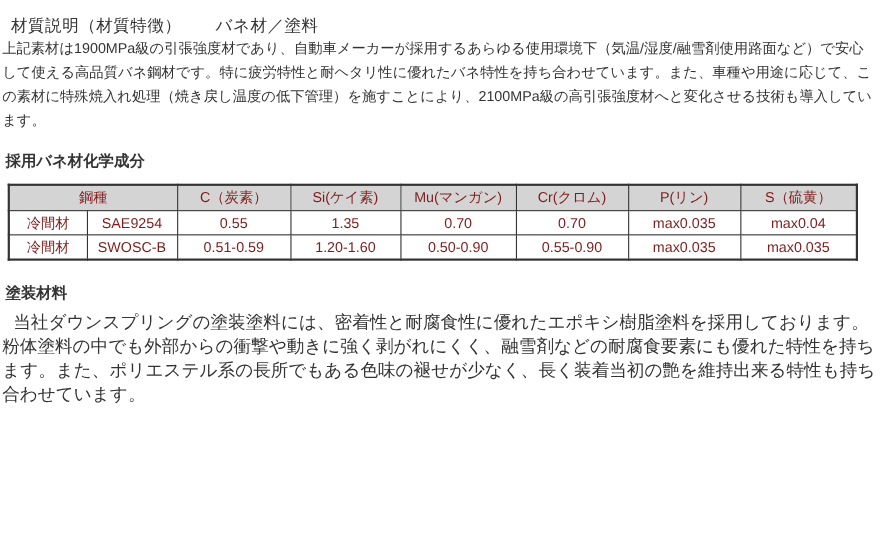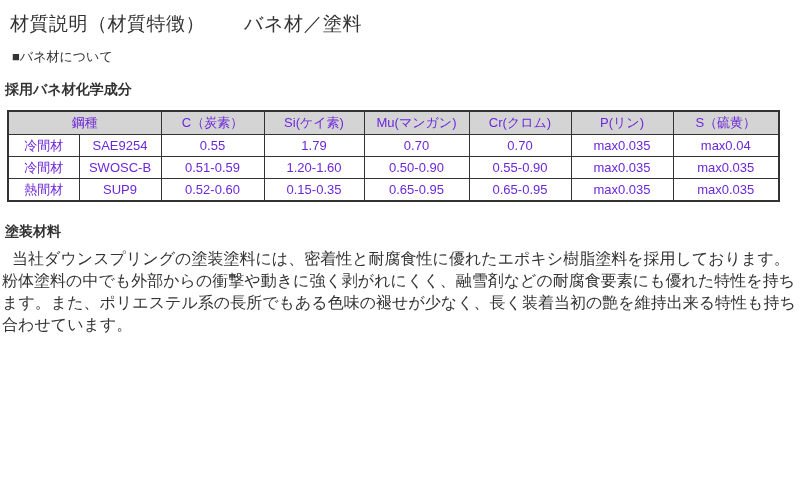--- a/index.html
+++ b/index.html
@@ -11,21 +11,21 @@
     width: 800px;
     height: 494px;
     overflow: hidden;
     font-family: "Liberation Sans", "DejaVu Sans", sans-serif;
     color: #333333;
   }
   .doc {
     padding: 0 4px 0 2px;
   }
   .page-title {
-    font-size: 19px;
+    font-size: 15px;
     font-weight: normal;
     margin: 14px 0 0 8px;
     line-height: 19px;
     letter-spacing: 0.5px;
   }
   .section-label {
     font-size: 13px;
     margin: 17px 0 3px 10px;
     line-height: 14px;
   }
@@ -44,21 +44,21 @@
     margin-top: 20px;
     margin-bottom: 8px;
   }
   table.composition {
     border-collapse: collapse;
     table-layout: fixed;
     width: 771px;
     margin: 0 0 0 5px;
     border: 2px solid #333333;
     font-size: 13px;
-    color: #6d28d9;
+    color: #7f1d1d;
     text-align: center;
   }
   table.composition th,
   table.composition td {
     border: 1px solid #333333;
     padding: 0 2px;
     overflow: hidden;
     white-space: nowrap;
   }
   table.composition th {
@@ -76,23 +76,23 @@
     text-indent: 10px;
   }
 </style>
 </head>
 <body>
 
 <main class="doc">
 
   <h1 class="page-title">材質説明（材質特徴）　　バネ材／塗料</h1>
 
-  <div class="section-label">■バネ材について</div>
 
   <div class="body-text">
+    <p>上記素材は1900MPa級の引張強度材であり、自動車メーカーが採用するあらゆる使用環境下（気温/湿度/融雪剤使用路面など）で安心して使える高品質バネ鋼材です。特に疲労特性と耐ヘタリ性に優れたバネ特性を持ち合わせています。また、車種や用途に応じて、この素材に特殊焼入れ処理（焼き戻し温度の低下管理）を施すことにより、2100MPa級の高引張強度材へと変化させる技術も導入しています。</p>
   </div>
 
   <h2 class="sub-heading">採用バネ材化学成分</h2>
 
   <table class="composition">
     <colgroup>
       <col style="width:71px">
       <col style="width:82px">
       <col style="width:103px">
       <col style="width:100px">
@@ -110,46 +110,36 @@
         <th>Cr(クロム)</th>
         <th>P(リン)</th>
         <th>S（硫黄）</th>
       </tr>
     </thead>
     <tbody>
       <tr>
         <td>冷間材</td>
         <td>SAE9254</td>
         <td>0.55</td>
-        <td>1.79</td>
+        <td>1.35</td>
         <td>0.70</td>
         <td>0.70</td>
         <td>max0.035</td>
         <td>max0.04</td>
       </tr>
       <tr>
         <td>冷間材</td>
         <td>SWOSC-B</td>
         <td>0.51-0.59</td>
         <td>1.20-1.60</td>
         <td>0.50-0.90</td>
         <td>0.55-0.90</td>
         <td>max0.035</td>
         <td>max0.035</td>
       </tr>
-      <tr>
-        <td>熱間材</td>
-        <td>SUP9</td>
-        <td>0.52-0.60</td>
-        <td>0.15-0.35</td>
-        <td>0.65-0.95</td>
-        <td>0.65-0.95</td>
-        <td>max0.035</td>
-        <td>max0.035</td>
-      </tr>
     </tbody>
   </table>
 
   <h2 class="sub-heading paint">塗装材料</h2>
 
   <p class="paint-text">当社ダウンスプリングの塗装塗料には、密着性と耐腐食性に優れたエポキシ樹脂塗料を採用しております。粉体塗料の中でも外部からの衝撃や動きに強く剥がれにくく、融雪剤などの耐腐食要素にも優れた特性を持ちます。また、ポリエステル系の長所でもある色味の褪せが少なく、長く装着当初の艶を維持出来る特性も持ち合わせています。</p>
 
 </main>
 
 </body></html>

